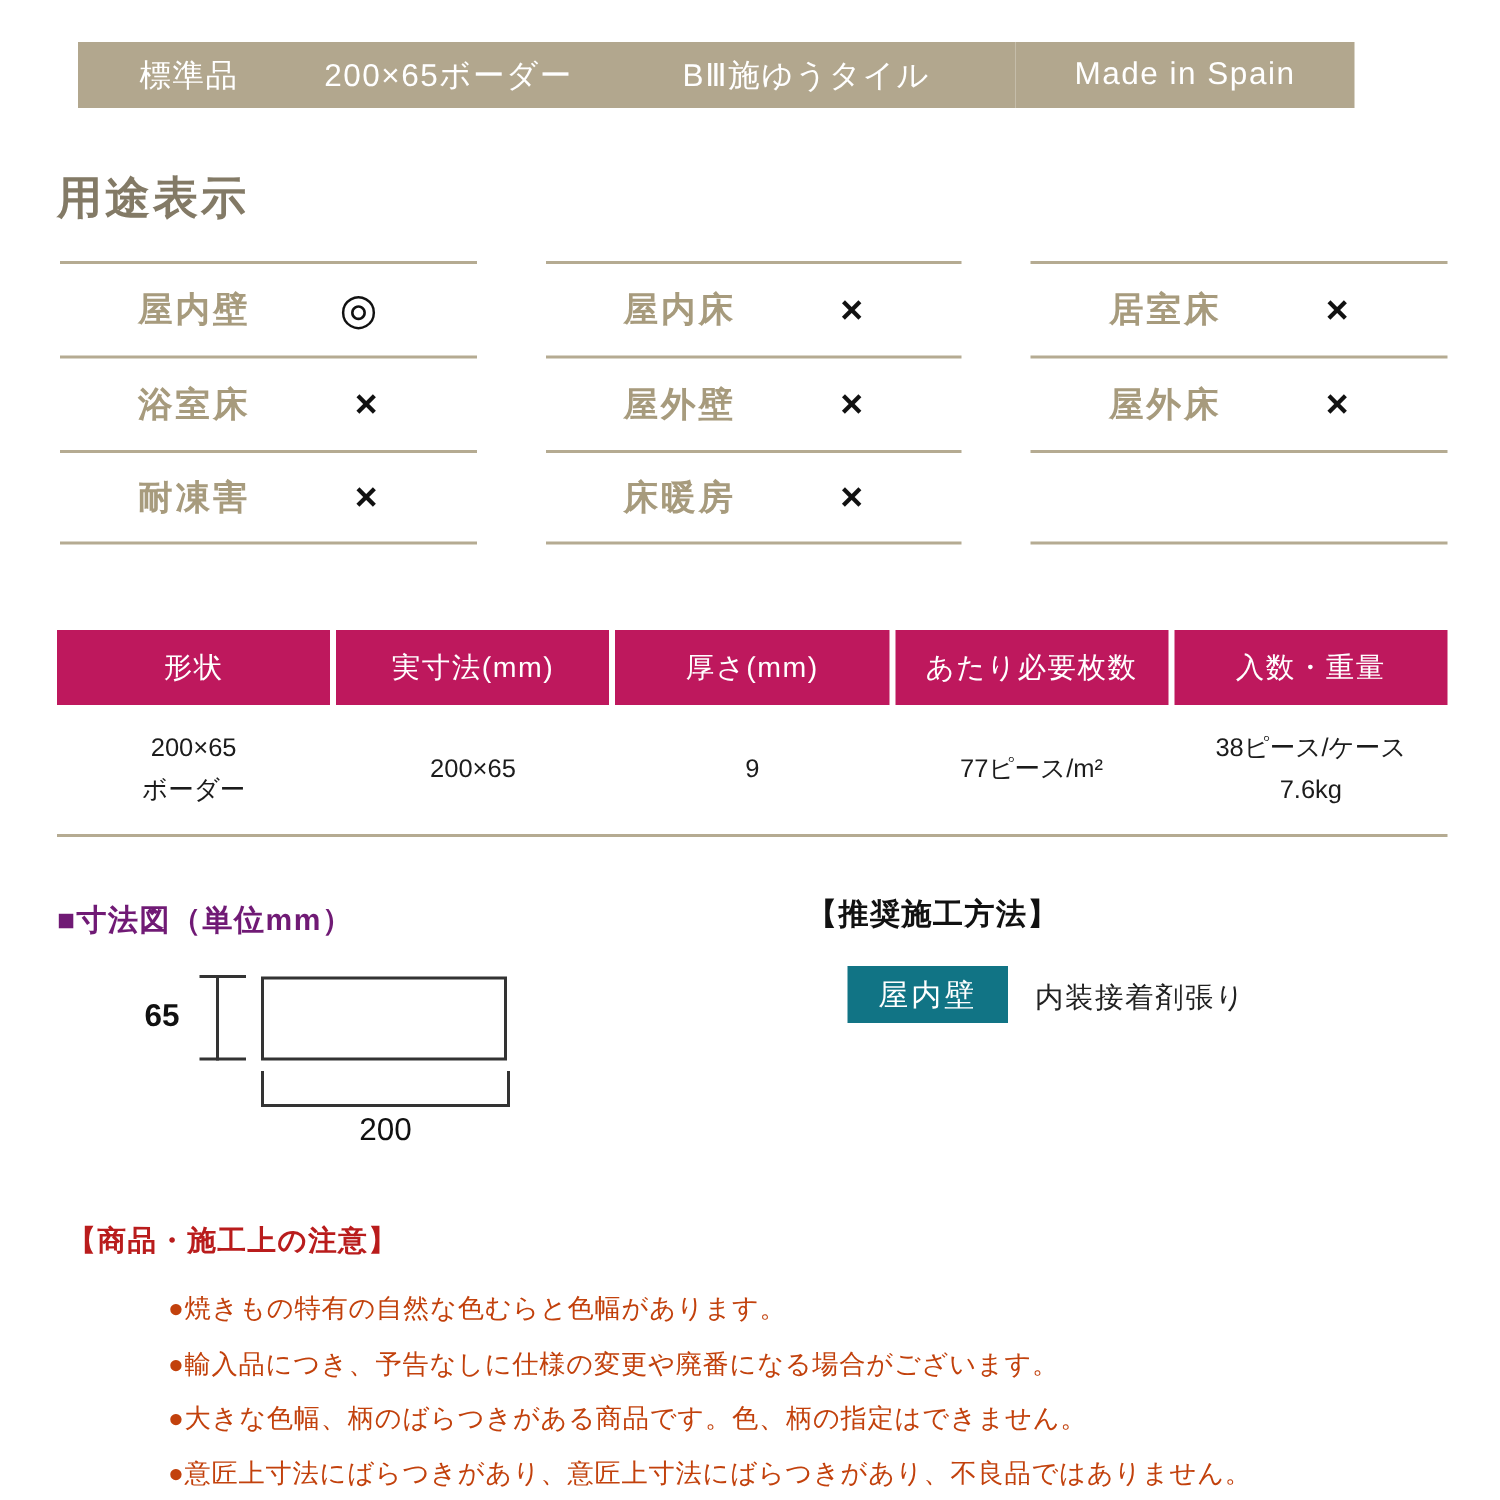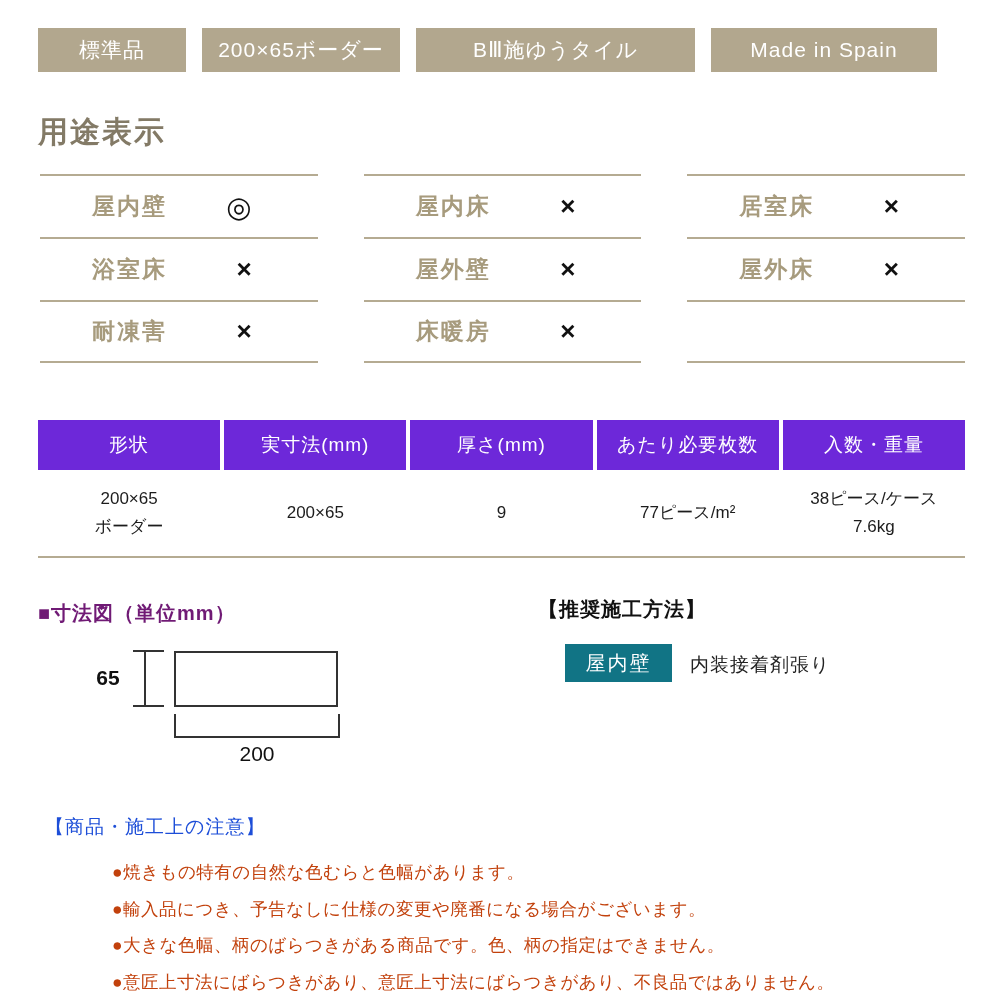--- a/index.html
+++ b/index.html
@@ -6,21 +6,21 @@
   html, body { background: #ffffff; }
   body {
     width: 1000px; height: 1000px;
     font-family: "Liberation Sans", "DejaVu Sans", sans-serif;
     color: #1c1c1c;
     overflow: hidden;
     position: relative;
   }
 
   
-  .badges { display: flex; margin: 28px 0 0 38px; gap: 16px; }
+  .badges { display: flex; margin: 28px 0 0 52px; }
   .badge {
     height: 44px; background: #b2a78e; color: #ffffff;
     display: flex; align-items: center; justify-content: center;
     font-size: 21px; font-weight: 500; letter-spacing: 1px;
   }
   .badge.b1 { width: 148px; }
   .badge.b2 { width: 198px; }
   .badge.b3 { width: 279px; }
   .badge.b4 { width: 226px; }
 
@@ -43,21 +43,21 @@
     padding-left: 52px; font-size: 23px; font-weight: 600;
     color: #a79b7d; letter-spacing: 2px;
   }
   .usage-mark { margin-left: auto; margin-right: 66px; font-size: 26px; font-weight: 700; color: #111; }
   .usage-mark.circle { font-weight: 400; font-size: 29px; }
 
   
   .spec-table { margin: 57px 35px 0 38px; border-bottom: 2px solid #b5ab92; }
   .spec-head, .spec-body { display: grid; grid-template-columns: repeat(5, 1fr); column-gap: 4px; }
   .spec-th {
-    height: 50px; background: #6d28d9; color: #ffffff;
+    height: 50px; background: #be185d; color: #ffffff;
     display: flex; align-items: center; justify-content: center;
     font-size: 19px; font-weight: 500; letter-spacing: 1px;
   }
   .spec-td {
     min-height: 86px; display: flex; flex-direction: column;
     align-items: center; justify-content: center;
     font-size: 17px; line-height: 1.65; color: #1c1c1c; text-align: center;
   }
 
   
@@ -83,21 +83,21 @@
   .method-badge {
     position: absolute; left: 565px; top: 50px; width: 107px; height: 38px;
     background: #117485; color: #ffffff;
     display: flex; align-items: center; justify-content: center;
     font-size: 20px; letter-spacing: 2px;
   }
   .method-text { position: absolute; left: 690px; top: 58px; font-size: 19px; color: #222; letter-spacing: 1px; }
 
   
   .notes { margin: 22px 0 0 45px; }
-  .notes-heading { font-size: 19px; font-weight: 400; color: #1d4ed8; letter-spacing: 1px; }
+  .notes-heading { font-size: 19px; font-weight: 700; color: #b91c1c; letter-spacing: 1px; }
   .notes-list { margin: 14px 0 0 23px; list-style: none; }
   .notes-list li { font-size: 17.5px; line-height: 36.5px; color: #c2410c; letter-spacing: 0.5px; margin-left: 44px; }
 </style>
 </head>
 <body>
 
 <div class="badges">
   <div class="badge b1">標準品</div>
   <div class="badge b2">200×65ボーダー</div>
   <div class="badge b3">BⅢ施ゆうタイル</div>

